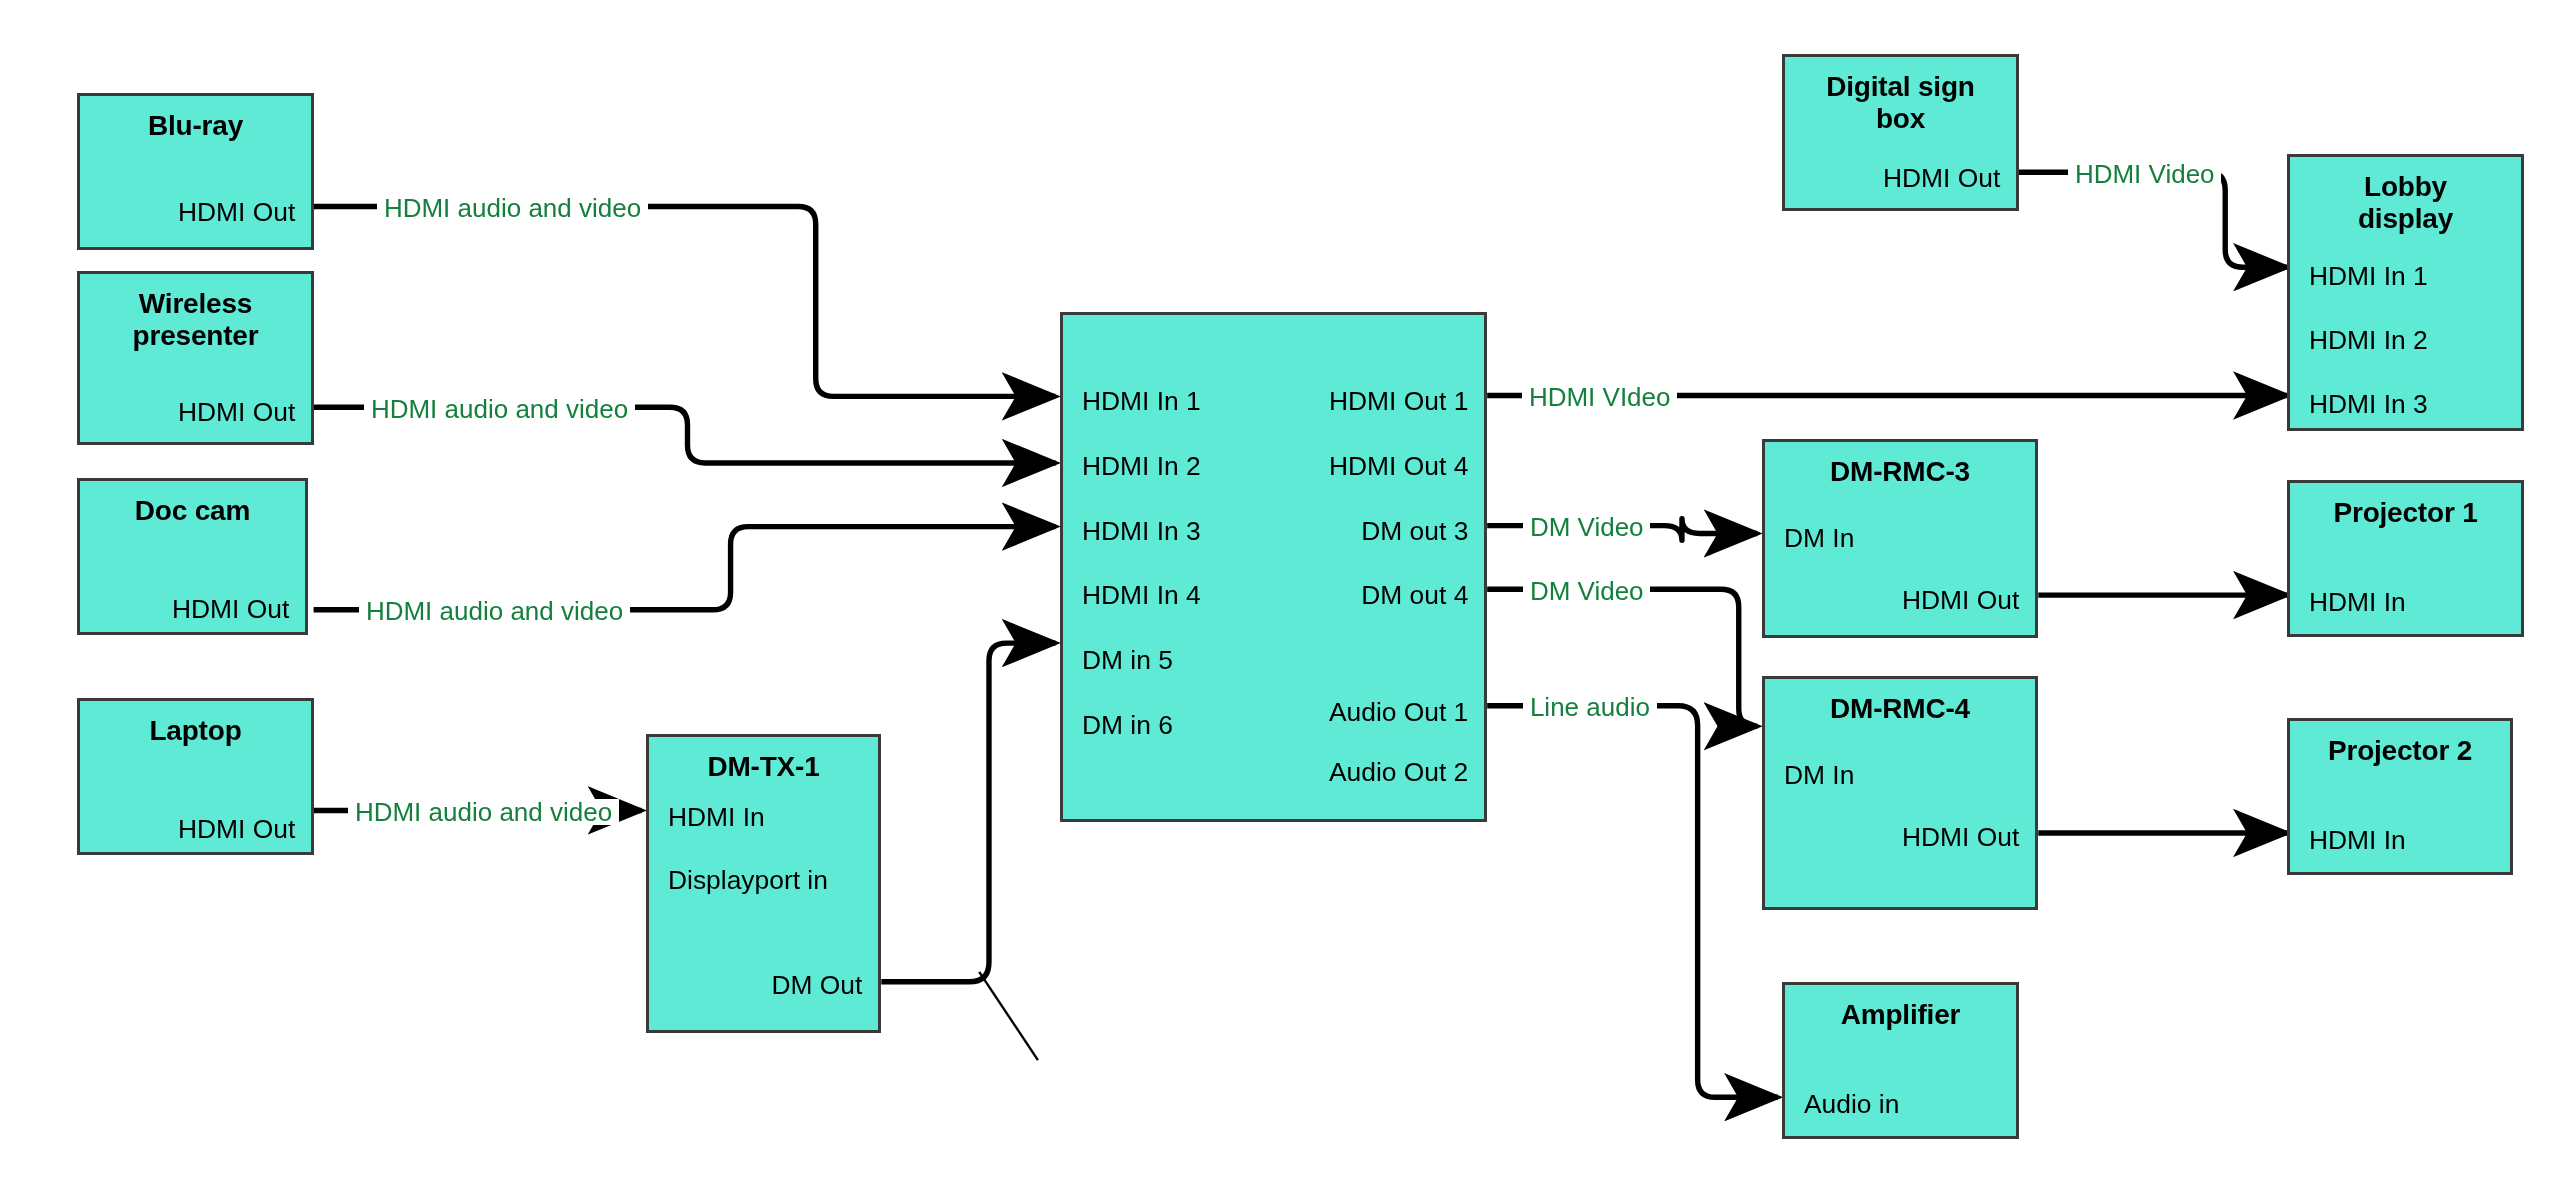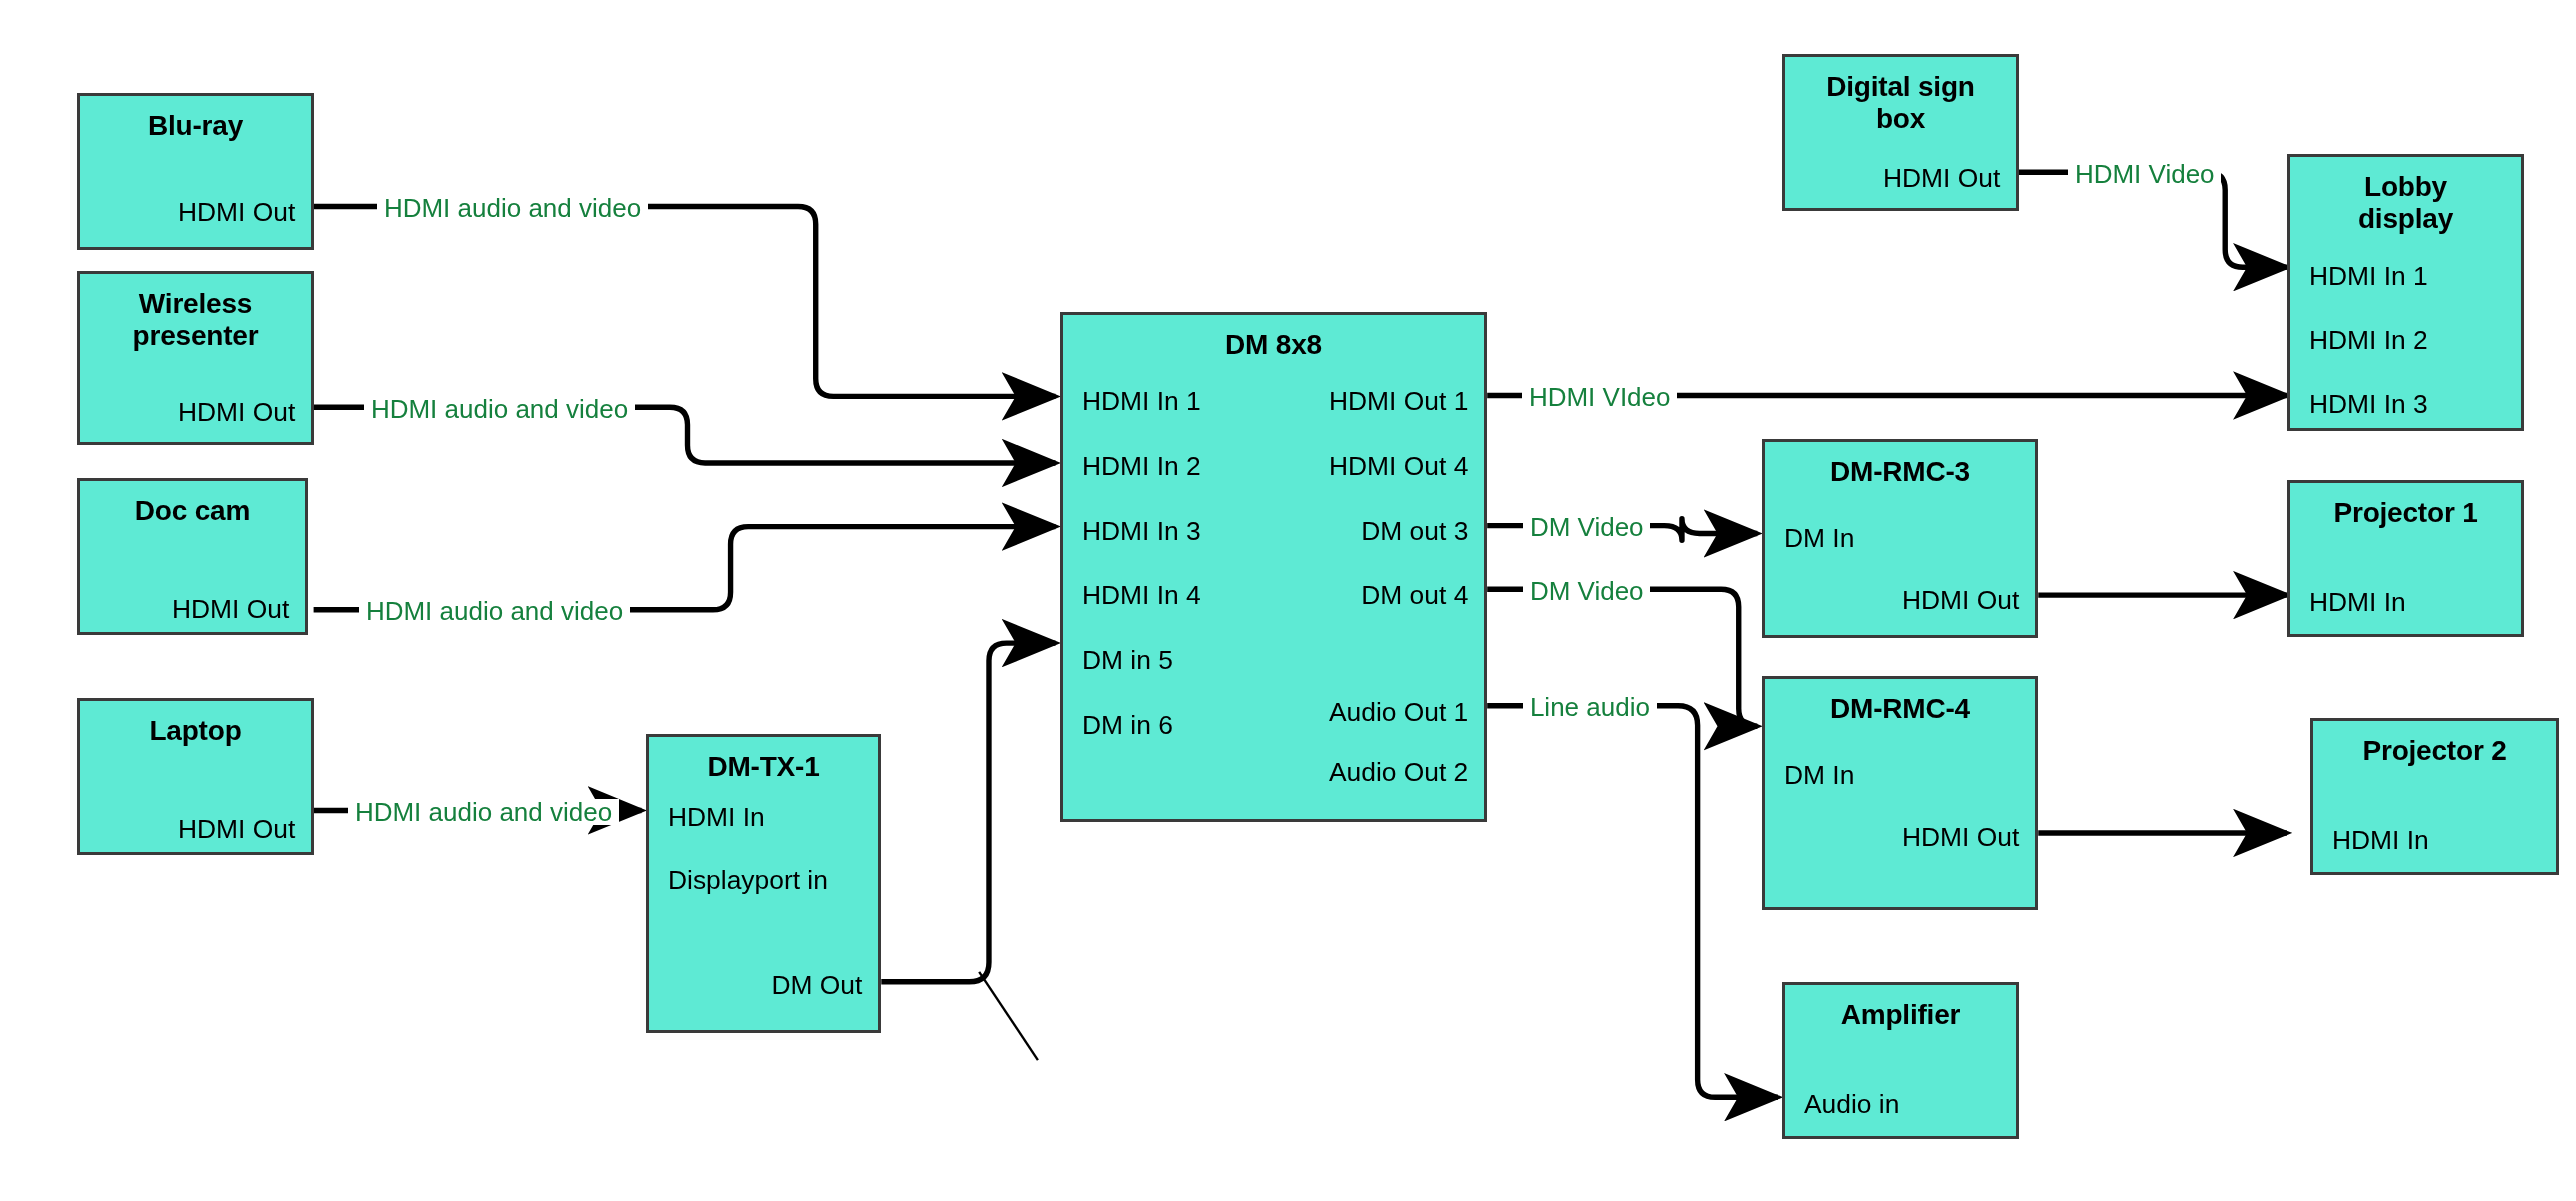--- a/index.html
+++ b/index.html
@@ -137,21 +137,20 @@
 
   <div class="box" style="left:646px; top:734px; width:235px; height:299px;">
     <div class="box-title">DM-TX-1</div>
     <div class="port left" style="top:67px;">HDMI In</div>
     <div class="port left" style="top:130px;">Displayport in</div>
     <div class="port right" style="top:235px;">DM Out</div>
   </div>
 
 
   <div class="box" style="left:1060px; top:312px; width:427px; height:510px;">
-    <div class="box-title">DM 8x8</div>
 
     <div class="port left" style="top:73px;">HDMI In 1</div>
     <div class="port left" style="top:138px;">HDMI In 2</div>
     <div class="port left" style="top:203px;">HDMI In 3</div>
     <div class="port left" style="top:267px;">HDMI In 4</div>
     <div class="port left" style="top:332px;">DM in 5</div>
     <div class="port left" style="top:397px;">DM in 6</div>
 
     <div class="port right" style="top:73px;">HDMI Out 1</div>
     <div class="port right" style="top:138px;">HDMI Out 4</div>
@@ -189,21 +188,21 @@
     <div class="box-title">DM-RMC-4</div>
     <div class="port left" style="top:83px;">DM In</div>
     <div class="port right" style="top:145px;">HDMI Out</div>
   </div>
 
   <div class="box" style="left:2287px; top:480px; width:237px; height:157px;">
     <div class="box-title">Projector 1</div>
     <div class="port left" style="top:106px;">HDMI In</div>
   </div>
 
-  <div class="box" style="left:2287px; top:718px; width:249px; height:157px;margin-left:23px;">
+  <div class="box" style="left:2287px; top:718px; width:226px; height:157px;">
     <div class="box-title">Projector 2</div>
     <div class="port left" style="top:106px;">HDMI In</div>
   </div>
 
   <div class="box" style="left:1782px; top:982px; width:237px; height:157px;">
     <div class="box-title">Amplifier</div>
     <div class="port left" style="top:106px;">Audio in</div>
   </div>
 
   <div class="wire-label" style="left:377px; top:195px;">HDMI audio and video</div>

